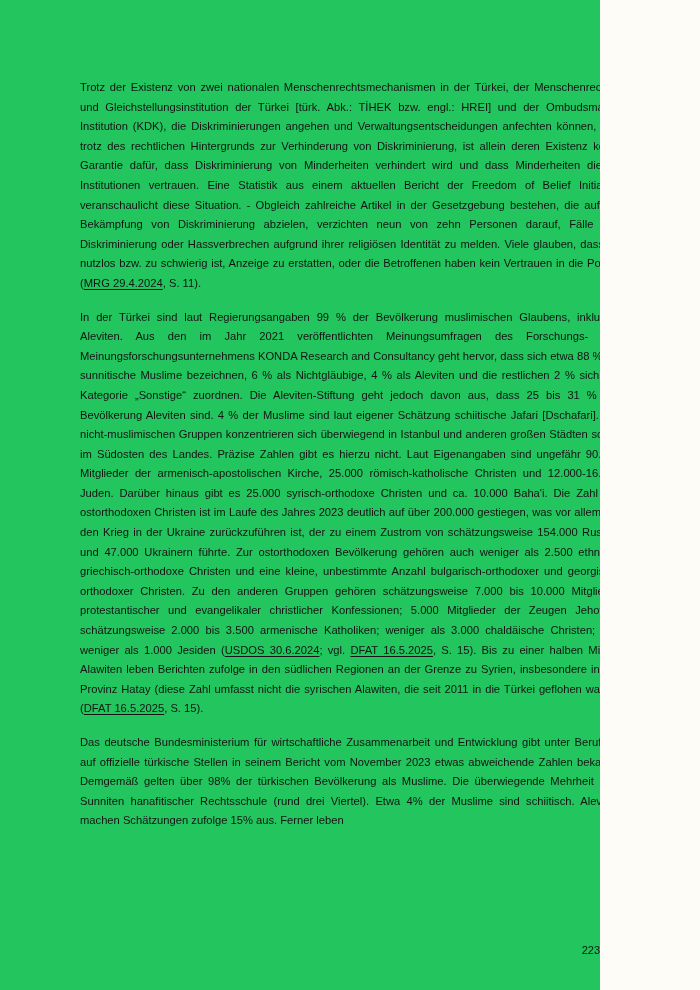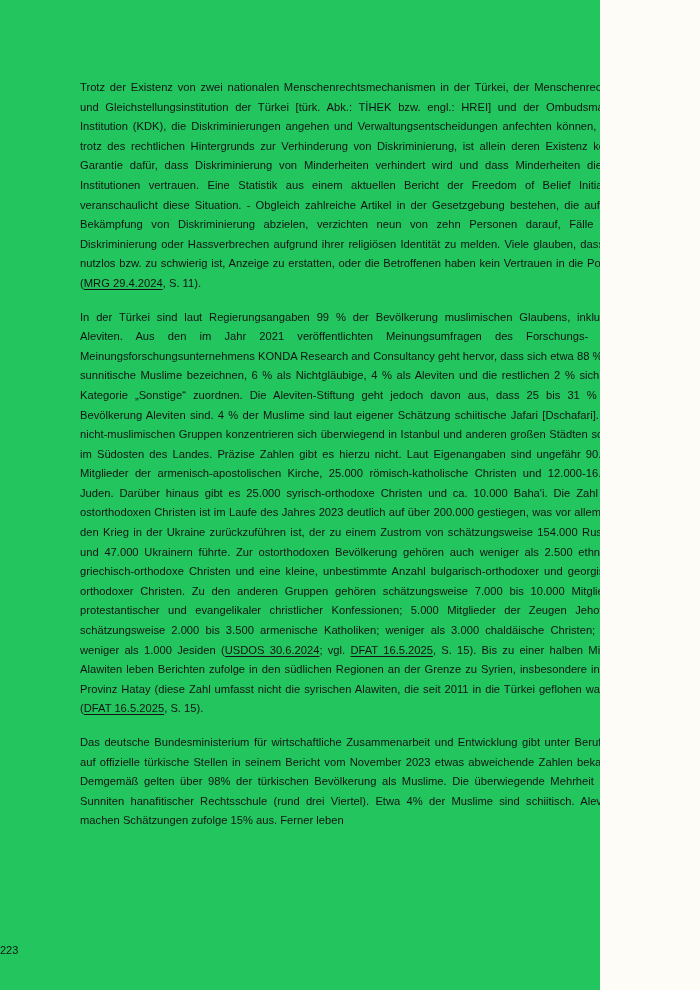--- a/index.html
+++ b/index.html
@@ -45,21 +45,21 @@
     text-decoration: underline;
     text-decoration-thickness: 0.8px;
     text-underline-offset: 2px;
     color: #141414;
   }
   .pagenum {
     position: absolute;
     left: 0;
     right: 0;
     bottom: 34px;
-    text-align: left;
+    text-align: right;
     font-size: 11px;
     color: #141414;
   }
 </style>
 </head>
 <body>
 
 <div class="page">
   <div class="content">
 

